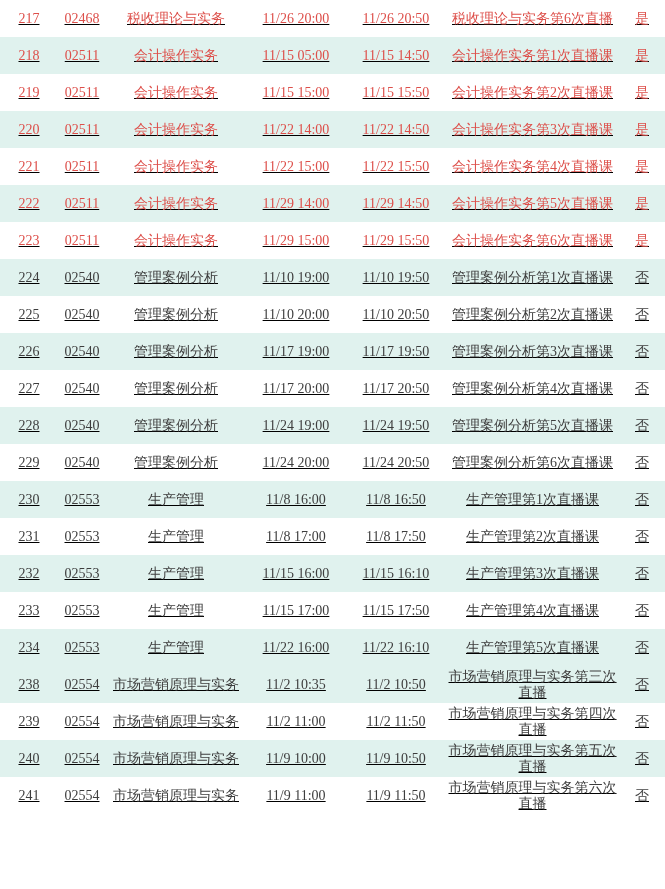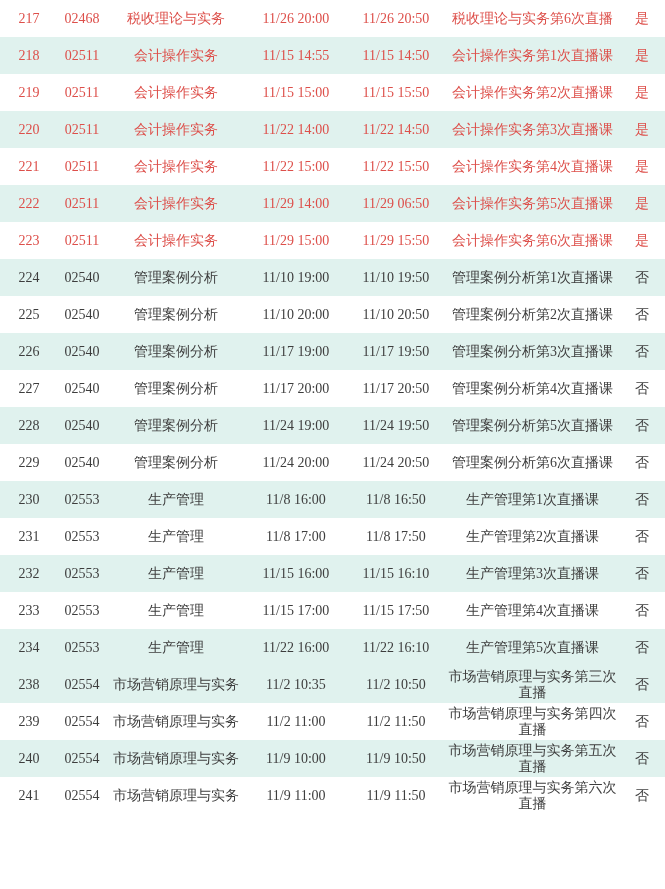--- a/index.html
+++ b/index.html
@@ -14,21 +14,21 @@
     width:665px;height:889px;
     background:#ffffff;
     font-family:"Liberation Serif","DejaVu Serif",serif;
     overflow:hidden;
   }
   table{
     width:665px;
     border-collapse:collapse;
     table-layout:fixed;
   }
-  tr{height:37px;}
+  tr{height:37px;text-decoration:underline;}
   tr.stripe td{background:var(--stripe);}
   td{
     text-align:center;
     vertical-align:middle;
     font-size:14px;
     line-height:16px;
     color:var(--txt);
     padding:0;
     overflow:hidden;
   }
@@ -55,21 +55,21 @@
     <td class="pad">税收理论与实务</td>
     <td class="pad">11/26 20:00</td>
     <td class="pad">11/26 20:50</td>
     <td>税收理论与实务第6次直播</td>
     <td class="pad">是</td>
   </tr>
       <tr class="stripe highlight">
     <td class="pad">218</td>
     <td class="pad">02511</td>
     <td class="pad">会计操作实务</td>
-    <td class="pad">11/15 14:55</td>
+    <td class="pad">11/15 05:00</td>
     <td class="pad">11/15 14:50</td>
     <td>会计操作实务第1次直播课</td>
     <td class="pad">是</td>
   </tr>
       <tr class="highlight">
     <td class="pad">219</td>
     <td class="pad">02511</td>
     <td class="pad">会计操作实务</td>
     <td class="pad">11/15 15:00</td>
     <td class="pad">11/15 15:50</td>
@@ -92,21 +92,21 @@
     <td class="pad">11/22 15:00</td>
     <td class="pad">11/22 15:50</td>
     <td>会计操作实务第4次直播课</td>
     <td class="pad">是</td>
   </tr>
       <tr class="stripe highlight">
     <td class="pad">222</td>
     <td class="pad">02511</td>
     <td class="pad">会计操作实务</td>
     <td class="pad">11/29 14:00</td>
-    <td class="pad">11/29 06:50</td>
+    <td class="pad">11/29 14:50</td>
     <td>会计操作实务第5次直播课</td>
     <td class="pad">是</td>
   </tr>
       <tr class="highlight">
     <td class="pad">223</td>
     <td class="pad">02511</td>
     <td class="pad">会计操作实务</td>
     <td class="pad">11/29 15:00</td>
     <td class="pad">11/29 15:50</td>
     <td>会计操作实务第6次直播课</td>

